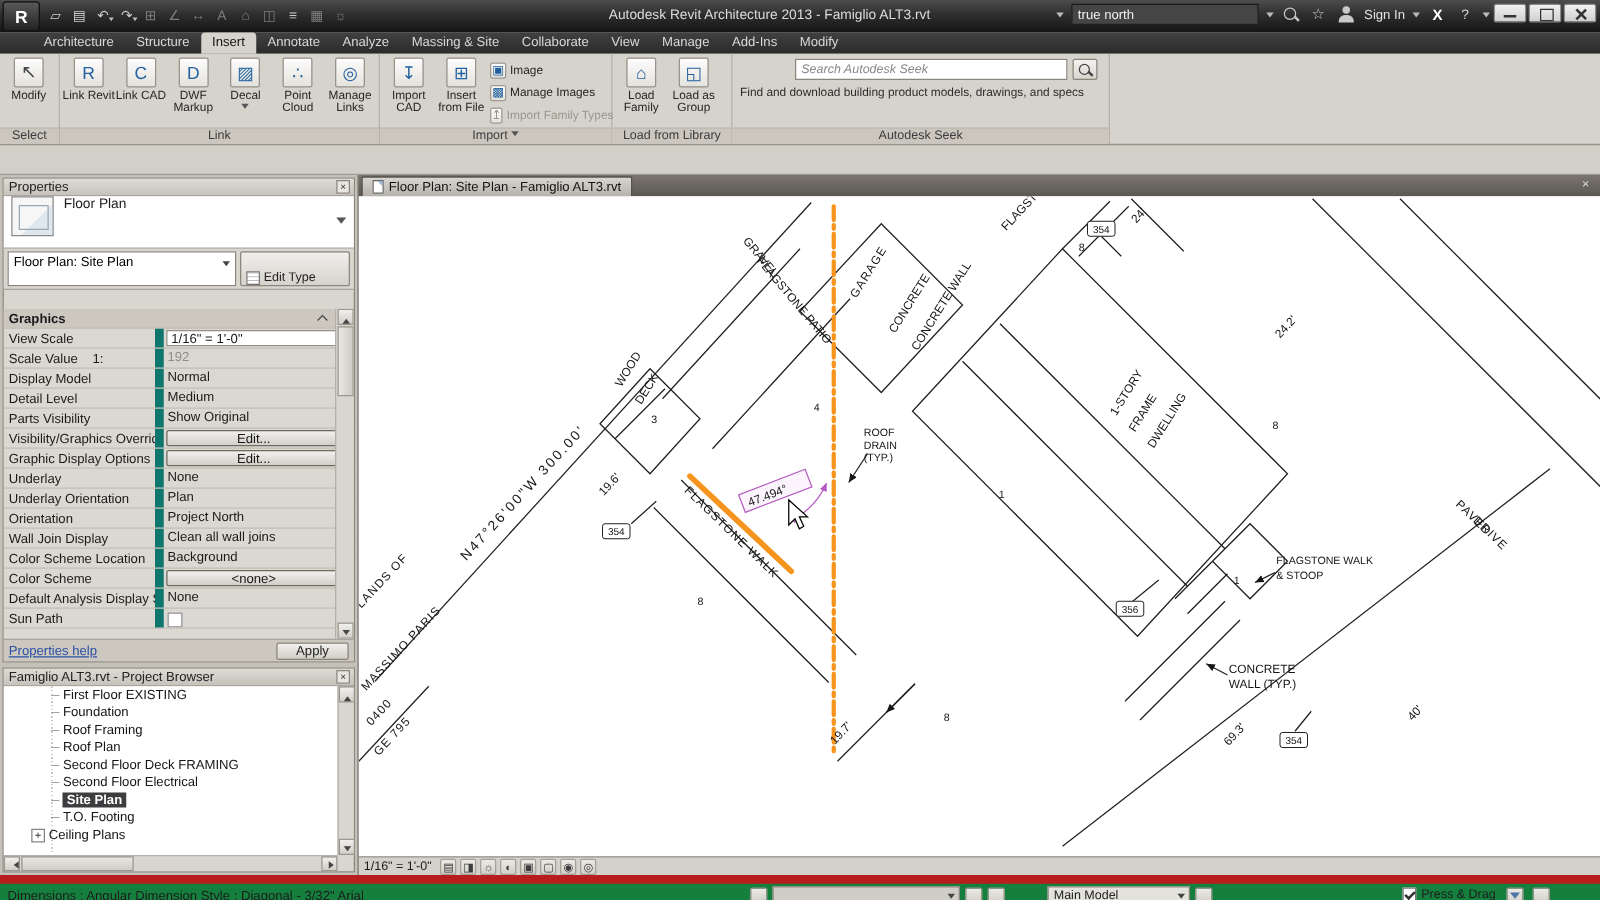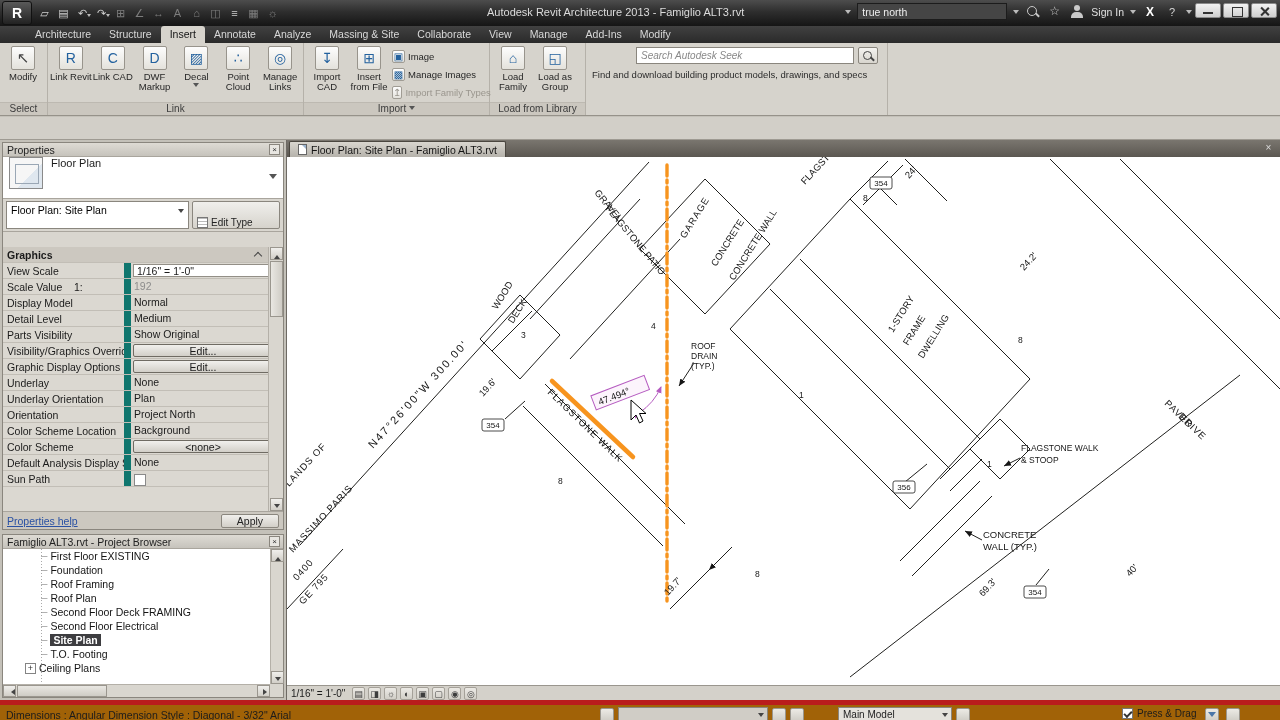--- a/index.html
+++ b/index.html
@@ -190,22 +190,22 @@
   #siteplan text.sm { font-size:8.5px; }
   #siteplan text.tg { font-size:8px; text-anchor:middle; }
   #siteplan text.ang { font-size:9.5px; }
   .cviewbar { position:absolute; bottom:0; left:0; right:0; height:15px; background:#d4d1ca;
     border-top:1px solid #9a968e; display:flex; align-items:center; gap:3px; padding:0 4px; }
   .vscale { font-size:10px; color:#1c1c1c; margin-right:4px; white-space:nowrap; }
   .vbi { width:13px; height:13px; font-size:9px; line-height:12px; text-align:center; color:#3d3d3d;
     background:linear-gradient(#eceae5,#d2cfc8); border:1px solid #a5a199; border-radius:2px; }
 
   
-  #statusbar { position:absolute; left:0; right:0; top:700px; height:20px; background:#a16207;
-    border-top:5px solid #b91c1c; }
+  #statusbar { position:absolute; left:0; right:0; top:700px; height:20px; background:#15803d;
+    border-top:7px solid #b91c1c; }
   .sbmsg { position:absolute; left:6px; top:4px; font-size:10.5px; color:#1c1c1c; white-space:nowrap; }
   .sbicon { position:absolute; top:3px; width:14px; height:14px;
     background:linear-gradient(#eceae5,#cfccc5); border:1px solid #9a968e; border-radius:2px; }
   .sbicon.filter::before { content:""; position:absolute; left:2px; top:3px; width:0; height:0;
     border:4px solid transparent; border-top:5px solid #4a76a8; }
   .sbcombo { position:absolute; top:2px; height:16px; background:#e4e2dc; border:1px solid #8a867e;
     font-size:10px; color:#222; padding:1px 4px; white-space:nowrap; }
   .sbcombo.dis { background:#d0cdc6; }
   .sbcombo .caret { position:absolute; right:3px; top:5px; width:0; height:0; border:3px solid transparent;
     border-top:4px solid #444; }
@@ -404,20 +404,21 @@
   </div>
 
   <div class="rpanel" style="width:302px">
     <div class="rbody" id="seekbody">
       <div class="seekrow">
         <input id="seek-input" placeholder="Search Autodesk Seek" style="">
         <span class="seekbtn"></span>
       </div>
       <div class="seekdesc">Find and download building product models, drawings, and specs</div>
     </div>
+    <div class="rcaption">Autodesk Seek</div>
   </div>
 </div>
 
 <div id="optionsbar"></div>
 
 <div id="props" class="palette">
   <div class="phead">
     <span>Properties</span>
     <span class="pclose"></span>
   </div>
@@ -506,20 +507,26 @@
         </div>
       </div>
 
       <div class="prow k-text">
         <div class="plabel">Orientation</div>
         <div class="pvalue">
           <span class="pvt">Project North</span>
         </div>
       </div>
 
+      <div class="prow k-text">
+        <div class="plabel">Wall Join Display</div>
+        <div class="pvalue">
+          <span class="pvt">Clean all wall joins</span>
+        </div>
+      </div>
 
 
       <div class="prow k-text">
         <div class="plabel">Color Scheme Location</div>
         <div class="pvalue">
           <span class="pvt">Background</span>
         </div>
       </div>
 
       <div class="prow k-button">

